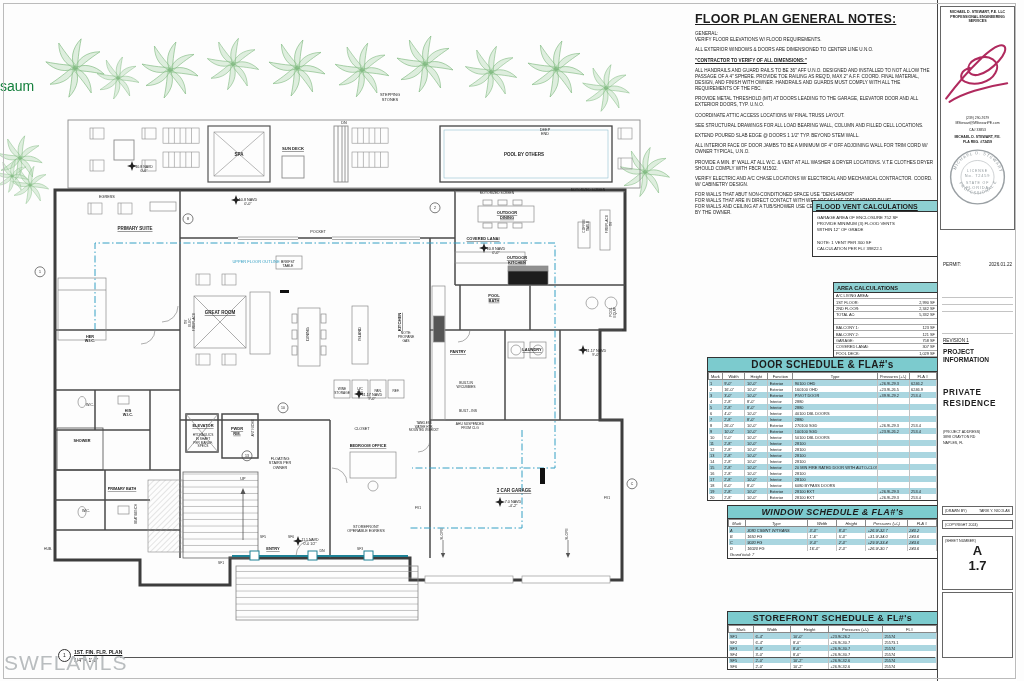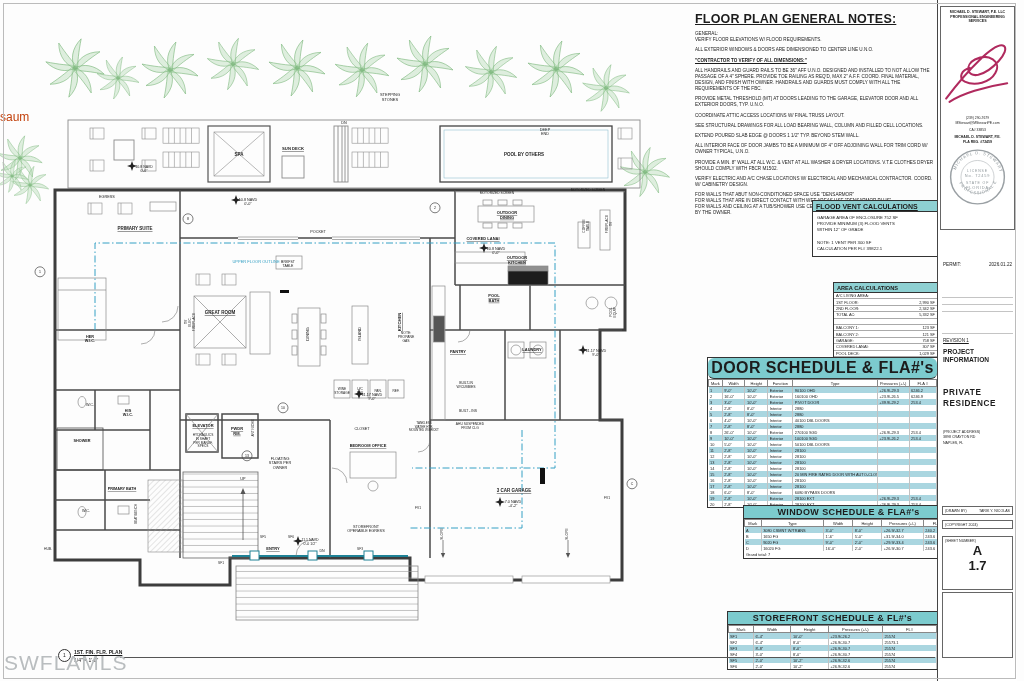--- a/index.html
+++ b/index.html
@@ -25,22 +25,22 @@
   #areacalc td:last-child{text-align:right;white-space:nowrap;}
   
   .sched{position:absolute;border:1px solid #333;background:#fff;}
   .sched .band{background:#7ccbce;text-align:center;font-weight:bold;letter-spacing:.4px;
      border-bottom:1px solid #333;padding:1px 0;}
   .sched table{width:100%;border-collapse:collapse;table-layout:fixed;}
   .sched th{font-size:4px;font-weight:normal;border:.4px solid #888;padding:0 1px;height:6px;overflow:hidden;white-space:nowrap;}
   .sched td{font-size:3.9px;border-right:.4px solid #c2c2c2;padding:0 1.5px;height:6px;overflow:hidden;white-space:nowrap;}
   .sched tr.alt{background:#aad6e0;}
   #doorsched{left:707px;top:357px;width:229px;}
-  #doorsched .band{font-size:16px;border-radius:6px;}
-  #windowsched{left:743px;top:505px;width:209px;}
+  #doorsched .band{font-size:10px;}
+  #windowsched{left:727px;top:505px;width:209px;font-style:italic;}
   #windowsched .band{font-size:9px;}
   #storefrontsched{left:727px;top:567px;width:209px;margin-top:44px;}
   #storefrontsched .band{font-size:9px;}
   .grandtotal{font-size:4px;padding:1px 2px;}
   
   #titleblock{left:937px;top:0;width:79px;height:681px;border-left:1px solid #444;background:#fff;}
   #titleblock .box{position:absolute;left:2px;width:73px;border:.6px solid #666;background:#fff;}
   .tb-c{text-align:center;}
   #tb-firm{font-size:3.6px;font-weight:bold;line-height:1.3;padding-top:3px;}
   #tb-contact{font-size:3.4px;line-height:1.5;}
@@ -61,21 +61,21 @@
   #tb-empty{position:absolute;left:4px;right:4px;top:592px;height:64px;border:.6px solid #666;}
   
   #plantitle{left:58px;top:644px;font-size:5px;}
   #plantitle .circ{position:absolute;left:0;top:5px;width:11px;height:11px;border:.8px solid #333;
      border-radius:50%;text-align:center;font-size:5px;line-height:11px;}
   #plantitle .t1{position:absolute;left:16px;top:5px;font-weight:bold;text-decoration:underline;white-space:nowrap;}
   #plantitle .t2{position:absolute;left:16px;top:13px;white-space:nowrap;}
   #title-line{position:absolute;left:120px;top:657px;width:815px;border-top:.8px solid #555;}
   
   #wm-main{left:4px;top:651px;font-size:21px;color:#b9bdbf;letter-spacing:1px;}
-  #wm-side{left:0px;top:110px;font-size:12px;color:#c2410c;}
+  #wm-side{left:0px;top:78px;font-size:14px;color:#15803d;}
   #sheetborder{left:3px;top:3px;width:1011px;height:674px;border:.7px solid #bbb;pointer-events:none;}
 </style>
 </head>
 <body>
 
 <svg id="plan-svg" width="1024" height="681" viewBox="0 0 1024 681" class="abs" style="left:0;top:0">
   <defs>
     <path id="frond" d="M0,0 C2,-7 9,-13 20,-13 C11,-7 5,-2 1,2 Z"></path>
     <g id="palm-sym" stroke="#7db87d" stroke-width="0.5" fill="#bfdfbf" fill-opacity="0.5">
       <use href="#frond"></use>

